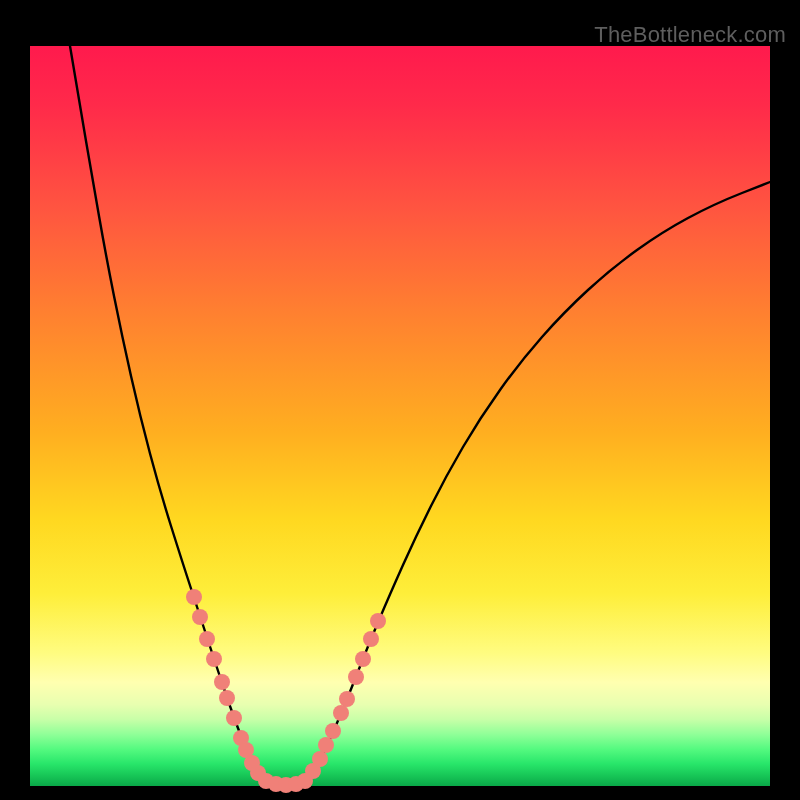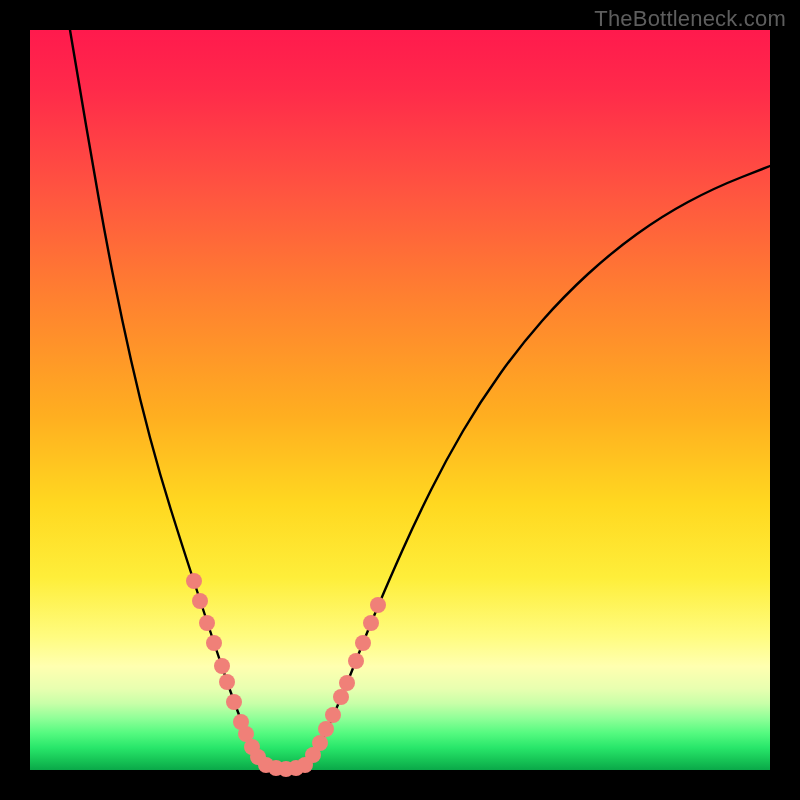--- a/index.html
+++ b/index.html
@@ -7,21 +7,21 @@
     padding: 0;
     width: 800px;
     height: 800px;
     overflow: hidden;
     background: #000;
     font-family: Arial, Helvetica, sans-serif;
   }
   .frame {
     position: absolute;
     left: 0;
-    top: 0;
+    top: 16px;
     width: 800px;
     height: 636px;
     background: #000;
   }
   .plot {
     position: absolute;
     left: 30px;
     top: 30px;
     width: 740px;
     height: 740px;

